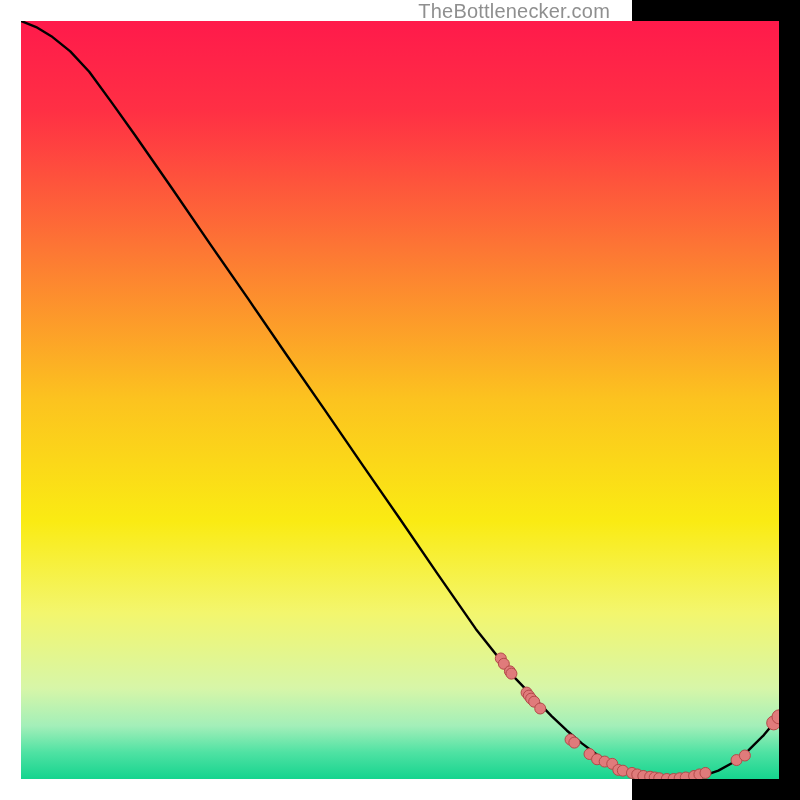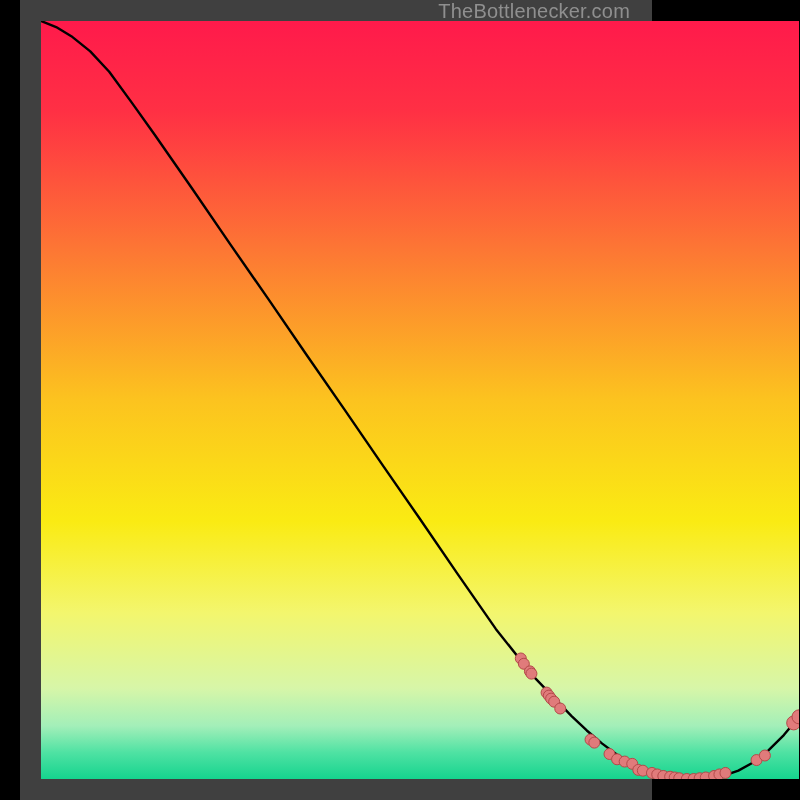--- a/index.html
+++ b/index.html
@@ -8,22 +8,21 @@
     width: 800px;
     height: 800px;
     background: #000;
     overflow: hidden;
     font-family: Arial, Helvetica, sans-serif;
   }
   .stage {
     position: relative;
     width: 632px;
     height: 800px;
-    background: #404040;
-    margin-left: 20px;
+    background: #ffffff;
   }
   .plot-area {
     position: absolute;
     left: 21px;
     top: 21px;
     width: 758px;
     height: 758px;
     overflow: hidden;
   }
   .gradient {

